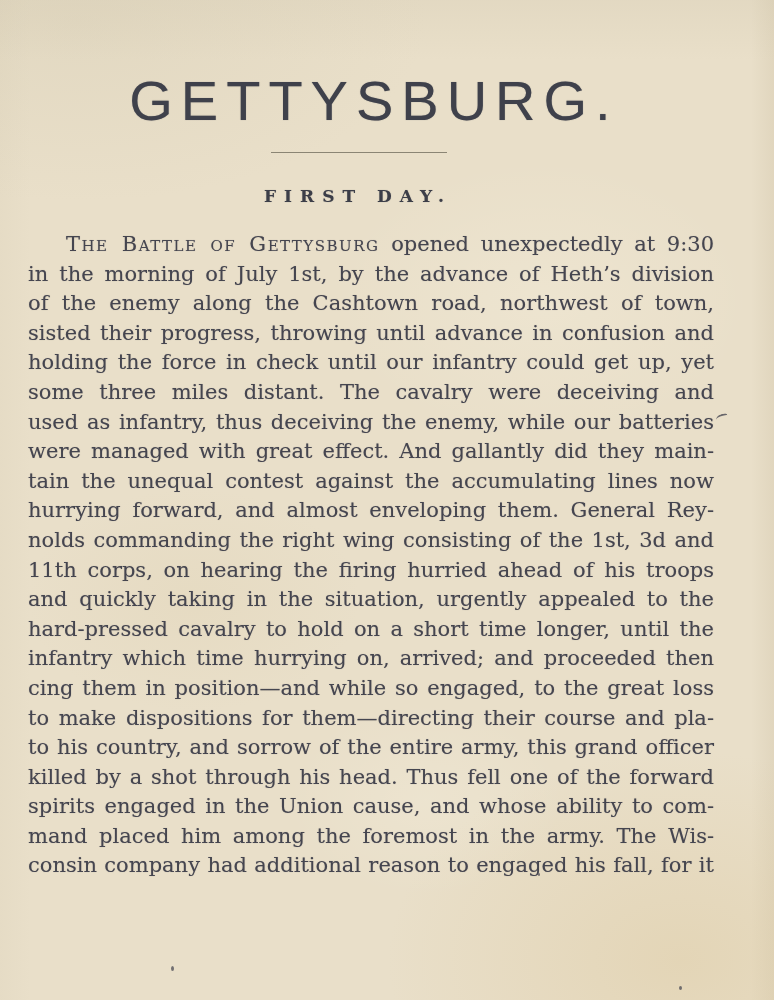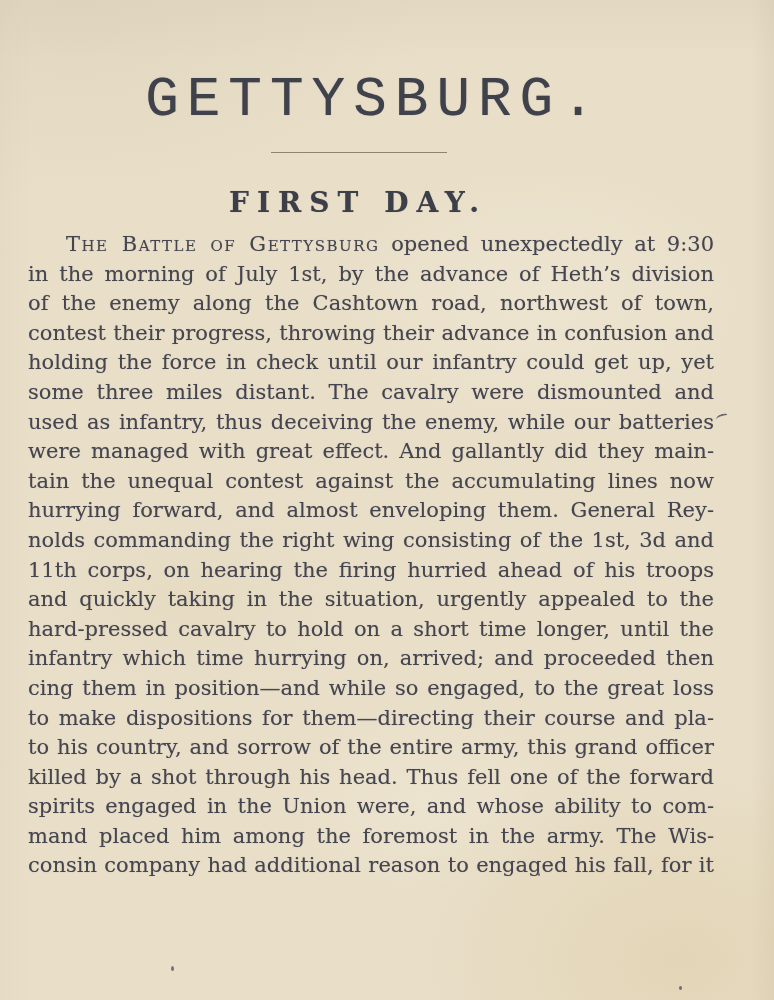--- a/index.html
+++ b/index.html
@@ -24,21 +24,21 @@
     font-family: "DejaVu Serif", serif;
     color: #45454f;
   }
 
   .page-title {
     position: absolute;
     top: 68px;
     left: 0;
     width: 748px;            
     text-align: center;
-    font-family: Liberation Mono, monospace;
+    font-family: Liberation Sans, sans-serif;
     font-weight: 400;
     font-size: 56px;
     letter-spacing: 8px;
     color: #3f414b;
     text-shadow: 0 0 1px rgba(63,65,75,0.45);
     white-space: nowrap;
   }
 
   .title-divider {
     position: absolute;
@@ -50,21 +50,21 @@
   }
 
   .section-heading {
     position: absolute;
     top: 186px;
     left: 0;
     width: 716px;
     text-align: center;
     font-family: "DejaVu Serif", serif;
     font-weight: 700;
-    font-size: 28px;
+    font-size: 17px;
     letter-spacing: 8px;
     color: #3c3e48;
     text-shadow: 0 0 1px rgba(60,62,72,0.4);
     white-space: nowrap;
   }
 
   .body-paragraph {
     position: absolute;
     top: 230px;
     left: 28px;
@@ -113,37 +113,37 @@
 <div class="page-title">GETTYSBURG.</div>
 
 <div class="title-divider"></div>
 
 <div class="section-heading">FIRST DAY.</div>
 
 <div class="body-paragraph">
   <div class="body-line opening-line"><span class="smallcaps">The Battle of Gettysburg</span><span> opened unexpectedly at 9:30</span></div>
   <div class="body-line">in the morning of July 1st, by the advance of Heth’s division</div>
   <div class="body-line">of the enemy along the Cashtown road, northwest of town,</div>
-  <div class="body-line">contest their progress, throwing their advance in confusion and</div>
+  <div class="body-line">sisted their progress, throwing until advance in confusion and</div>
   <div class="body-line">holding the force in check until our infantry could get up, yet</div>
-  <div class="body-line">some three miles distant.  The cavalry were dismounted and</div>
+  <div class="body-line">some three miles distant.  The cavalry were deceiving and</div>
   <div class="body-line">used as infantry, thus deceiving the enemy, while our batteries</div>
   <div class="body-line">were managed with great effect.  And gallantly did they main-</div>
   <div class="body-line">tain the unequal contest against the accumulating lines now</div>
   <div class="body-line">hurrying forward, and almost enveloping them.  General Rey-</div>
   <div class="body-line">nolds commanding the right wing consisting of the 1st, 3d and</div>
   <div class="body-line">11th corps, on hearing the firing hurried ahead of his troops</div>
   <div class="body-line">and quickly taking in the situation, urgently appealed to the</div>
   <div class="body-line">hard-pressed cavalry to hold on a short time longer, until the</div>
   <div class="body-line">infantry which time hurrying on, arrived; and proceeded then</div>
   <div class="body-line">cing them in position—and while so engaged, to the great loss</div>
   <div class="body-line">to make dispositions for them—directing their course and pla-</div>
   <div class="body-line">to his country, and sorrow of the entire army, this grand officer</div>
   <div class="body-line">killed by a shot through his head.  Thus fell one of the forward</div>
-  <div class="body-line">spirits engaged in the Union were, and whose ability to com-</div>
+  <div class="body-line">spirits engaged in the Union cause, and whose ability to com-</div>
   <div class="body-line">mand placed him among the foremost in the army.  The Wis-</div>
   <div class="body-line">consin company had additional reason to engaged his fall, for it</div>
 </div>
 
 <div class="margin-mark"></div>
 <div class="ink-speck" style="top:966px; left:171px; width:3px; height:5px;"></div>
 <div class="ink-speck" style="top:986px; left:679px; width:3px; height:4px;"></div>
 <div class="ink-speck" style="top:873px; left:538px; width:2px; height:3px;"></div>
 
 </body></html>

